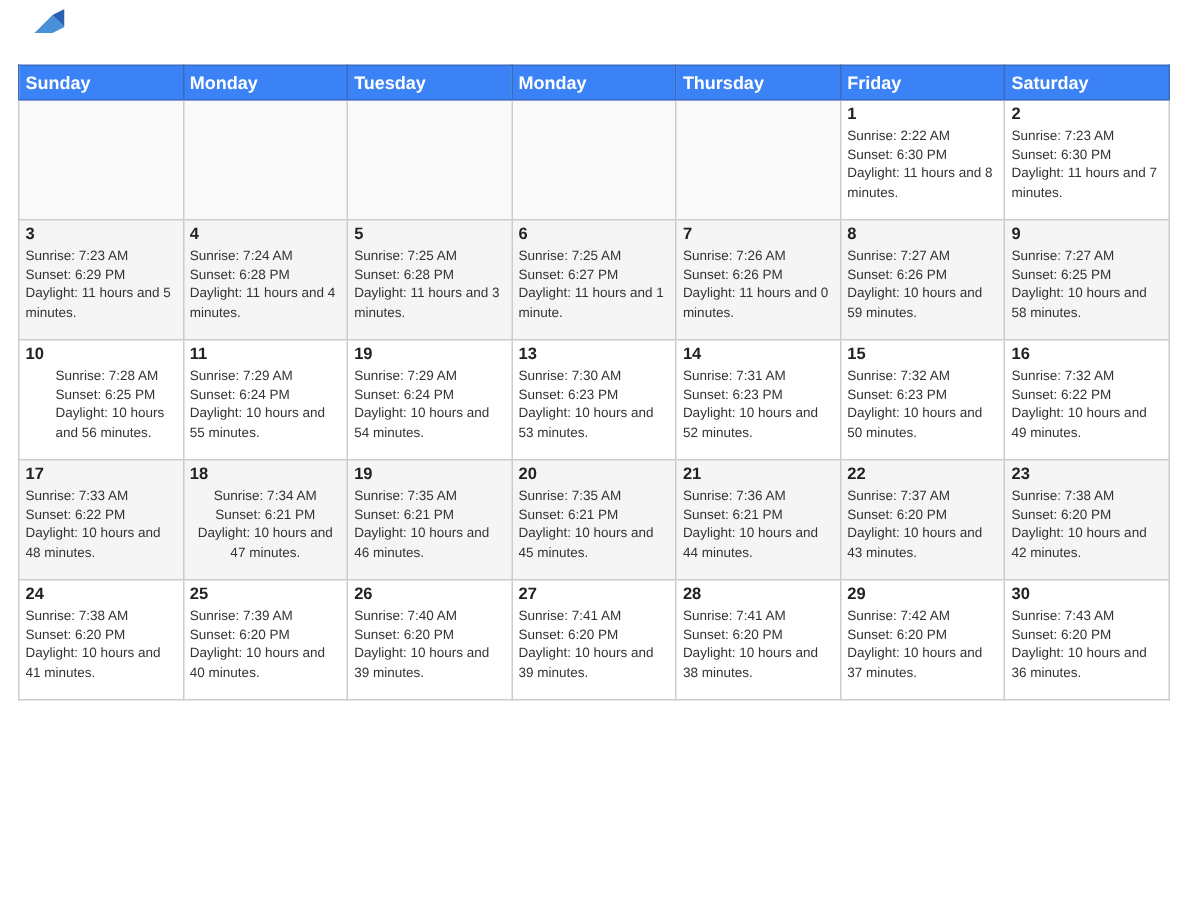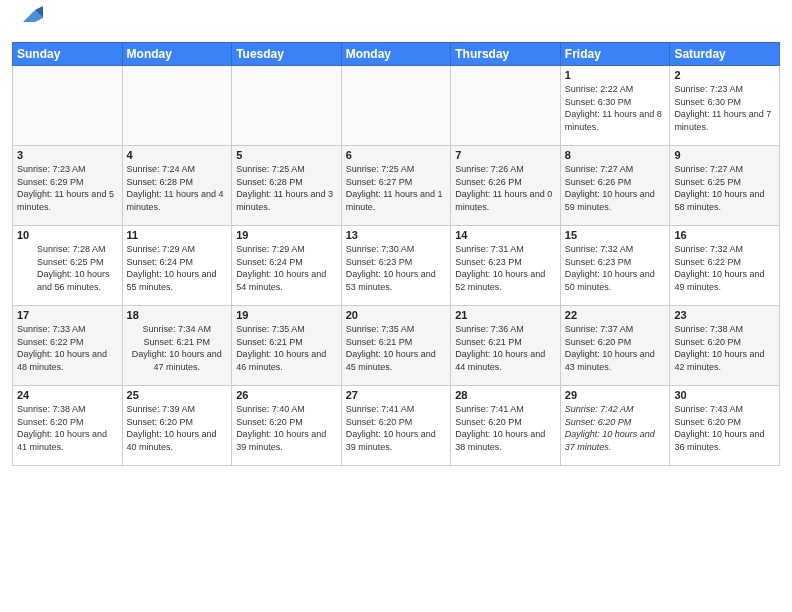--- a/index.html
+++ b/index.html
@@ -299,21 +299,21 @@
 Daylight: 10 hours and 39 minutes.</div>
           </td>
           <td>
             <span class="day-number">28</span>
             <div class="day-info" style="white-space: pre-line;">Sunrise: 7:41 AM
 Sunset: 6:20 PM
 Daylight: 10 hours and 38 minutes.</div>
           </td>
           <td>
             <span class="day-number">29</span>
-            <div class="day-info" style="white-space: pre-line; font-style: italic;">Sunrise: 7:42 AM
+            <div class="day-info" style="white-space: pre-line;">Sunrise: 7:42 AM
 Sunset: 6:20 PM
 Daylight: 10 hours and 37 minutes.</div>
           </td>
           <td>
             <span class="day-number">30</span>
             <div class="day-info" style="white-space: pre-line;">Sunrise: 7:43 AM
 Sunset: 6:20 PM
 Daylight: 10 hours and 36 minutes.</div>
           </td>
         </tr>

